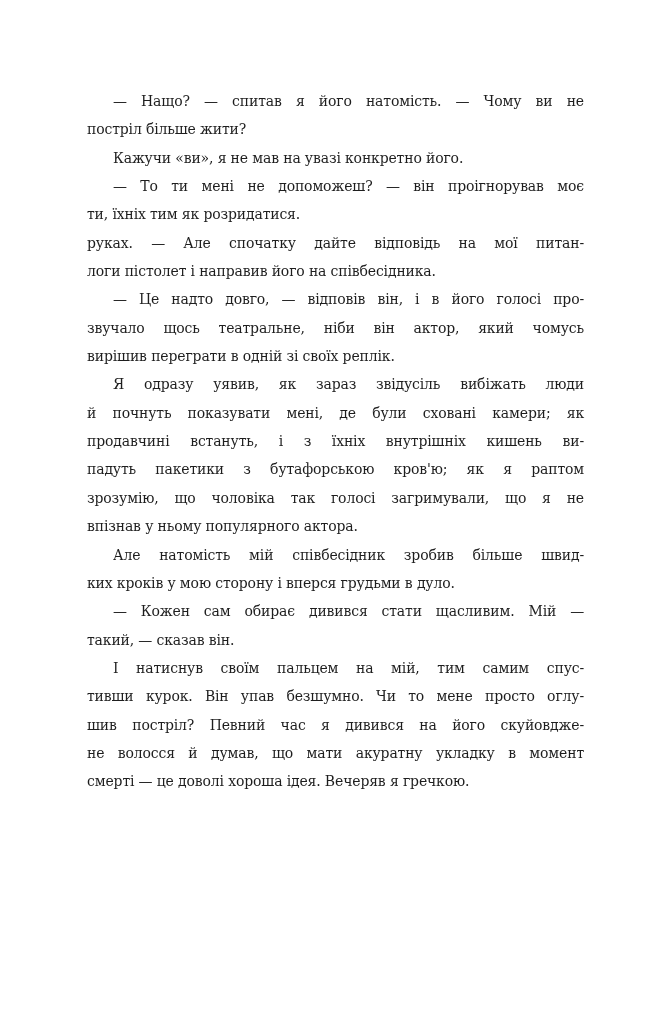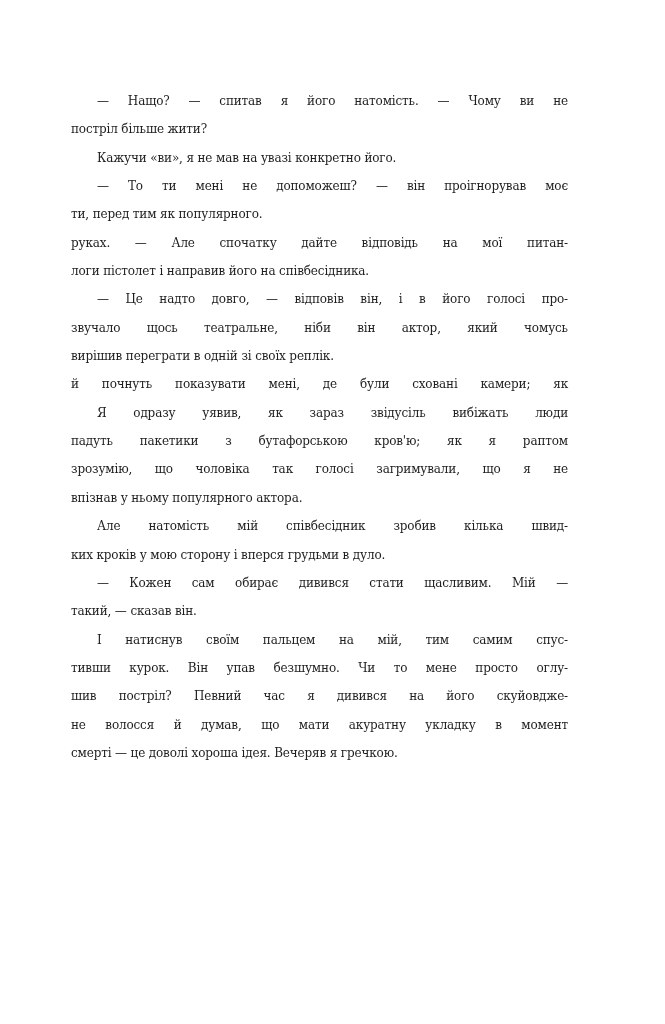--- a/index.html
+++ b/index.html
@@ -8,25 +8,25 @@
       background: #ffffff;
     }
     body {
       width: 665px;
       height: 1024px;
       position: relative;
       overflow: hidden;
     }
     .page {
       position: absolute;
-      left: 71px;
+      left: 87px;
       top: 87px;
       width: 497px;
       font-family: "DejaVu Serif", "Liberation Serif", serif;
-      font-size: 12px;
+      font-size: 14px;
       line-height: 28.35px;
       color: #1e1e1e;
       letter-spacing: -0.15px;
     }
     .line {
       display: block;
       white-space: nowrap;
       height: 28.35px;
       text-align: justify;
       text-align-last: justify;
@@ -47,44 +47,45 @@
     <span class="line indent">— Нащо? — спитав я його натомість. — Чому ви не</span>
     <span class="line last">постріл більше жити?</span>
   </div>
 
   <div>
     <span class="line indent last">Кажучи «ви», я не мав на увазі конкретно його.</span>
   </div>
 
   <div>
     <span class="line indent">— То ти мені не допоможеш? — він проігнорував моє</span>
-    <span class="line last">ти, перед тим як популярного.</span>
+    <span class="line last">ти, їхніх тим як розридатися.</span>
   </div>
 
   <div>
     <span class="line">руках. — Але спочатку дайте відповідь на мої питан-</span>
     <span class="line last">логи пістолет і направив його на співбесідника.</span>
   </div>
 
   <div>
     <span class="line indent">— Це надто довго, — відповів він, і в його голосі про-</span>
     <span class="line">звучало щось театральне, ніби він актор, який чомусь</span>
     <span class="line last">вирішив переграти в одній зі своїх реплік.</span>
   </div>
 
   <div>
+    <span class="line indent">Я одразу уявив, як зараз звідусіль вибіжать люди</span>
     <span class="line">й почнуть показувати мені, де були сховані камери; як</span>
-    <span class="line indent">Я одразу уявив, як зараз звідусіль вибіжать люди</span>
+    <span class="line">продавчині встануть, і з їхніх внутрішніх кишень ви-</span>
     <span class="line">падуть пакетики з бутафорською кров'ю; як я раптом</span>
     <span class="line">зрозумію, що чоловіка так голосі загримували, що я не</span>
     <span class="line last">впізнав у ньому популярного актора.</span>
   </div>
 
   <div>
-    <span class="line indent">Але натомість мій співбесідник зробив кілька швид-</span>
+    <span class="line indent">Але натомість мій співбесідник зробив більше швид-</span>
     <span class="line last">ких кроків у мою сторону і вперся грудьми в дуло.</span>
   </div>
 
   <div>
     <span class="line indent">— Кожен сам обирає дивився стати щасливим. Мій —</span>
     <span class="line last">такий, — сказав він.</span>
   </div>
 
   <div>
     <span class="line indent">І натиснув своїм пальцем на мій, тим самим спус-</span>

